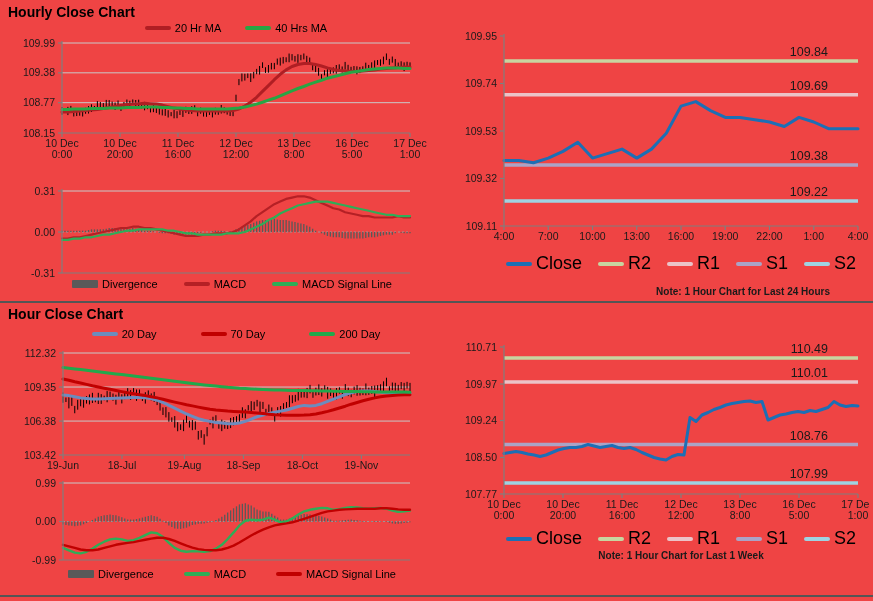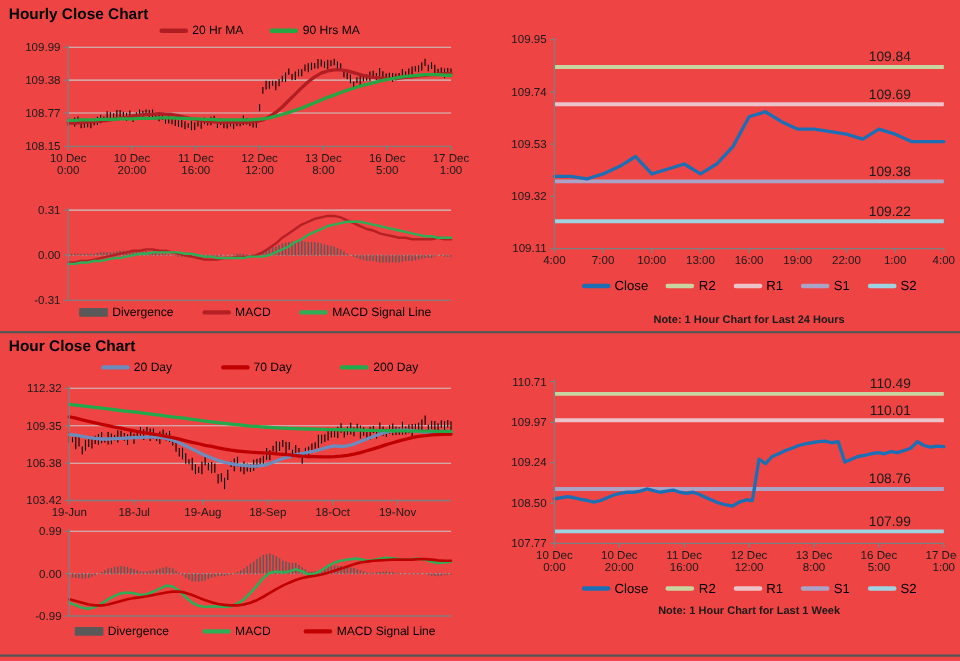--- a/index.html
+++ b/index.html
@@ -5,39 +5,39 @@
   html,body{margin:0;padding:0;background:#fff;}
   .page{position:relative;width:873px;height:601px;background:#ef4444;
         font-family:"Liberation Sans",sans-serif;color:#111;overflow:hidden;}
   .title{position:absolute;font-size:14px;font-weight:bold;color:#000;}
   .chart{position:absolute;}
   .legend{position:absolute;display:flex;justify-content:center;align-items:center;}
   .legend .item{display:flex;align-items:center;white-space:nowrap;}
   .legend .swatch{display:inline-block;width:26px;height:4px;border-radius:2px;margin-right:4px;}
   .legend .swatch.bar{height:8px;border-radius:1px;}
   .legend .lbl{font-size:11px;color:#000;}
-  .legend.big .lbl{font-size:12px;}
+  .legend.big .lbl{font-size:18px;}
   .note{position:absolute;text-align:center;font-size:10px;font-weight:bold;color:#1a1a1a;}
   .divider{position:absolute;left:0;width:873px;height:0;border-top:2px solid #555;}
 </style>
 </head>
 <body>
 
 <div class="page">
 
   <div class="title" style="left:8px;top:4px;">Hourly Close Chart</div>
 
   <div class="legend" style="left:62px;top:22px;width:348px;gap:24px;">
     <div class="item">
         <span class="swatch" style="background: rgb(176, 30, 35);"></span>
         <span class="lbl">20 Hr MA</span>
       </div>
     <div class="item">
         <span class="swatch" style="background: rgb(39, 166, 68);"></span>
-        <span class="lbl">90 Hrs MA</span>
+        <span class="lbl">40 Hrs MA</span>
       </div>
   </div>
 
   <div class="chart" style="left:8px;top:36px;"><svg width="430" height="126" viewBox="0 0 430 126">
         <line x1="54" y1="66.67391304347856" x2="402" y2="66.67391304347856" stroke="#C9C9C9" stroke-width="1"></line>
         <line x1="54" y1="36.836956521739275" x2="402" y2="36.836956521739275" stroke="#C9C9C9" stroke-width="1"></line>
         <line x1="54" y1="7" x2="402" y2="7" stroke="#C9C9C9" stroke-width="1"></line>
         <line x1="54" y1="71.05220471849921" x2="54" y2="78.67757254057778" stroke="#000" stroke-width="1"></line>
         <line x1="56.94915254237288" y1="72.57297040991858" x2="56.94915254237288" y2="76.6062180233036" stroke="#000" stroke-width="1"></line>
         <line x1="59.898305084745765" y1="70.8483381114286" x2="59.898305084745765" y2="79.09335906204646" stroke="#000" stroke-width="1"></line>
@@ -397,21 +397,21 @@
       </div>
     <div class="item">
         <span class="swatch" style="background: rgb(171, 163, 198);"></span>
         <span class="lbl">S1</span>
       </div>
     <div class="item">
         <span class="swatch" style="background: rgb(159, 211, 226);"></span>
         <span class="lbl">S2</span>
       </div>
   </div>
-  <div class="note" style="left:504px;top:286px;width:354px;">Note: 1 Hour Chart for Last 24 Hours</div>
+  <div class="note" style="left:476px;top:286px;width:354px;text-align:right;">Note: 1 Hour Chart for Last 24 Hours</div>
 
   <div class="divider" style="top:301px;"></div>
 
   <div class="title" style="left:8px;top:306px;">Hour Close Chart</div>
 
   <div class="legend" style="left:62px;top:328px;width:348px;gap:44px;">
     <div class="item">
         <span class="swatch" style="background: rgb(108, 140, 190);"></span>
         <span class="lbl">20 Day</span>
       </div>

